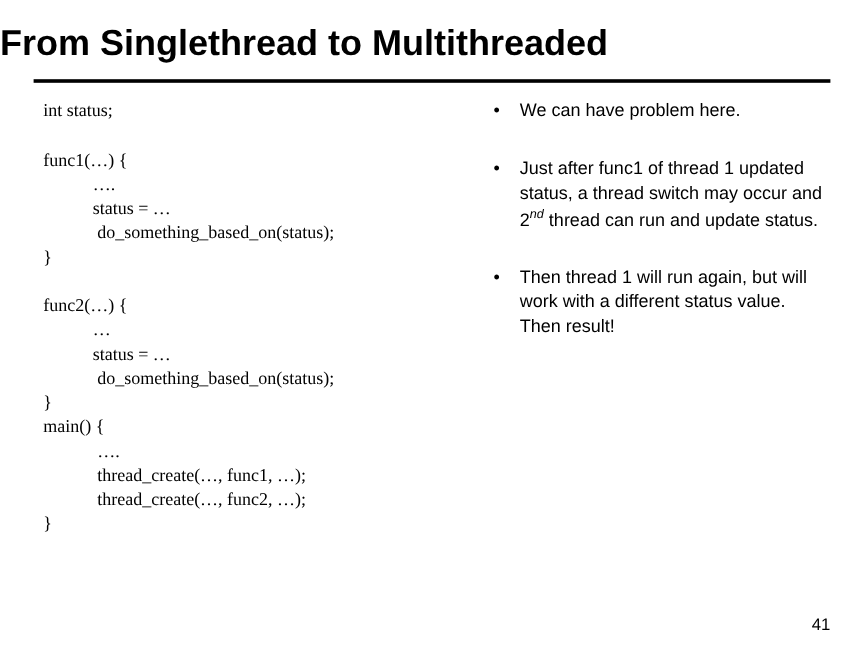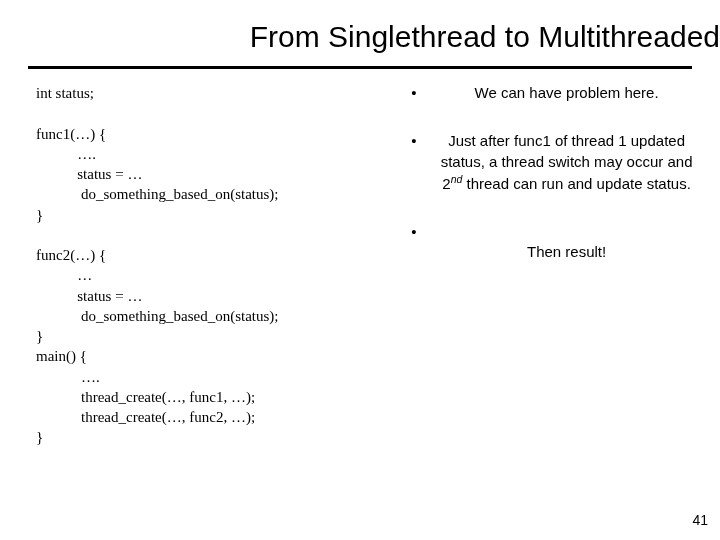--- a/index.html
+++ b/index.html
@@ -13,22 +13,22 @@
     overflow: hidden;
   }
   .slide {
     width: 720px;
     height: 540px;
     position: relative;
     box-sizing: border-box;
   }
   .title {
     font-size: 30px;
-    font-weight: normal;
-    text-align: right;
+    font-weight: bold;
+    text-align: left;
     padding-top: 20px;
     padding-bottom: 12px;
   }
   .rule {
     border: none;
     border-top: 3px solid #000;
     margin: 0 28px 0 28px;
   }
   .body {
     display: flex;
@@ -56,30 +56,29 @@
   .bullets-col li {
     display: flex;
     margin-bottom: 28px;
   }
   .bullets-col li .dot {
     flex: 0 0 22px;
     text-align: left;
   }
   .bullets-col li .txt {
     flex: 1;
-    text-align: center;
   }
   .sup {
     font-size: 0.7em;
     vertical-align: super;
     font-style: italic;
   }
   .pagenum {
     position: absolute;
-    right: 12px;
+    right: 28px;
     bottom: 12px;
     font-size: 14px;
   }
 </style>
 </head>
 <body>
 
 <div class="slide">
 
   <div class="title">From Singlethread to Multithreaded</div>
@@ -111,21 +110,21 @@
         <li>
           <span class="dot">•</span>
           <span class="txt">We can have problem here.</span>
         </li>
         <li>
           <span class="dot">•</span>
           <span class="txt"><span>Just after func1 of thread 1 updated status, a thread switch may occur and 2</span><span class="sup">nd</span><span> thread can run and update status.</span></span>
         </li>
         <li>
           <span class="dot">•</span>
-          <span class="txt"><br><span> Then result!</span></span>
+          <span class="txt"><span>Then thread 1 will run again, but will work with a different status value.</span><br><span> Then result!</span></span>
         </li>
       </ul>
     </div>
 
   </div>
 
   <div class="pagenum">41</div>
 
 </div>
 

